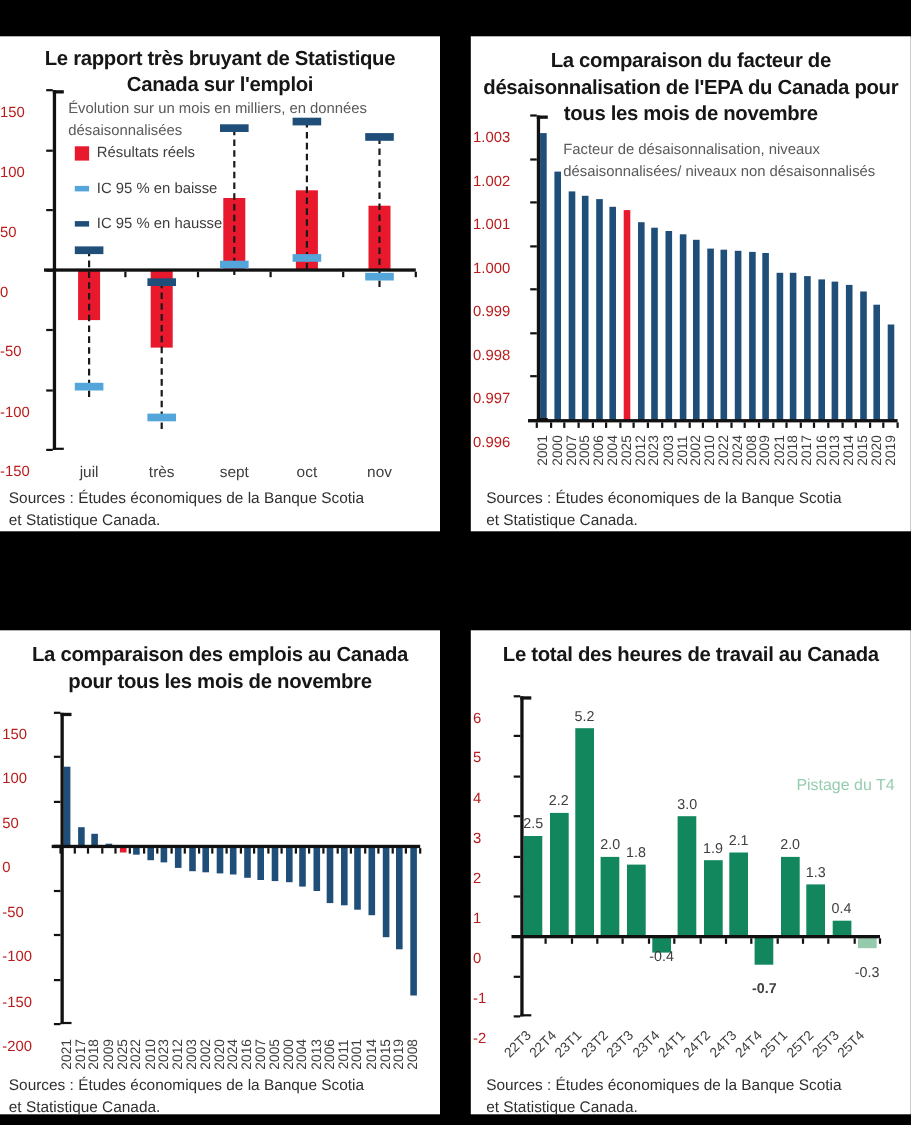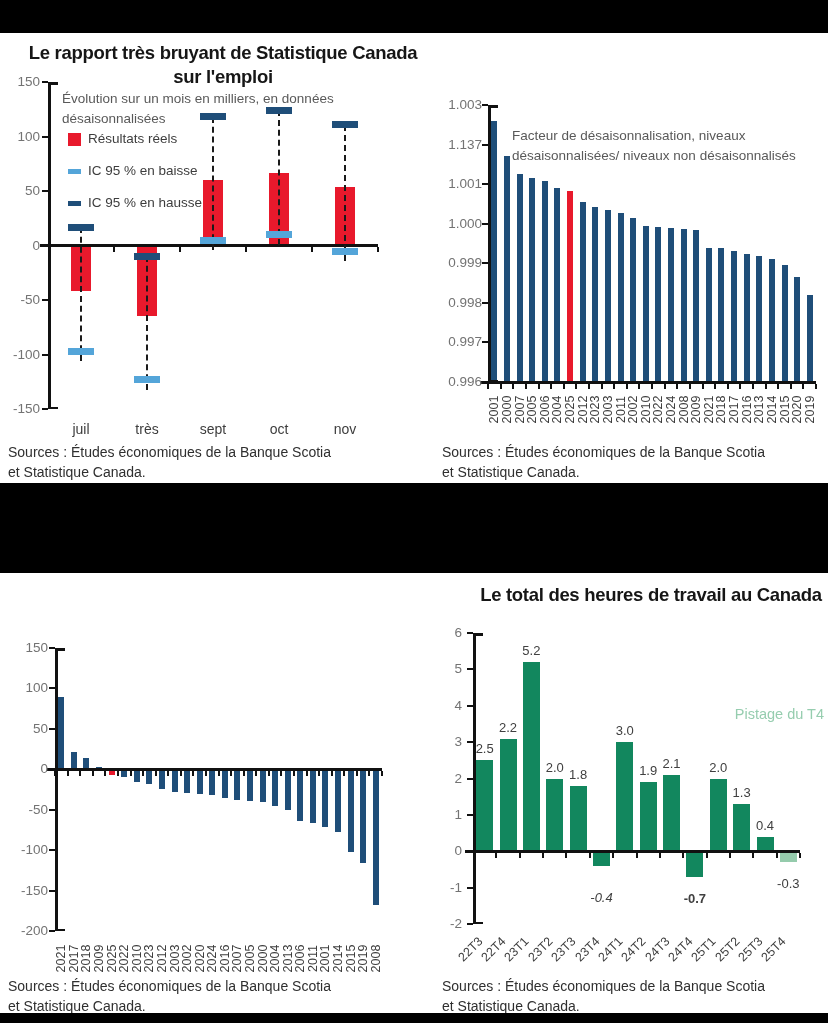--- a/index.html
+++ b/index.html
@@ -1,46 +1,46 @@
 <!DOCTYPE html>
 <html><head>
 <meta charset="utf-8">
 <style>
   html,body{margin:0;padding:0;background:#000;width:828px;height:1023px;overflow:hidden;
     font-family:"Liberation Sans","DejaVu Sans",sans-serif;}
-  .panel{position:absolute;background:#fff;overflow:hidden;padding-left:46px;}
+  .panel{position:absolute;background:#fff;overflow:hidden;}
   #panel-tl{left:0;top:33px;width:400px;height:450px;}
   #panel-tr{left:428px;top:33px;width:400px;height:450px;}
   #panel-bl{left:0;top:573px;width:400px;height:440px;}
   #panel-br{left:428px;top:573px;width:400px;height:440px;}
   .panel-title{position:absolute;text-align:center;font-weight:bold;color:#161616;
     font-size:18.5px;line-height:1.3;letter-spacing:-0.3px;}
   #panel-tl .panel-title{top:8px;left:3%;width:94%;}
   #panel-tr .panel-title{top:10px;left:1%;width:98%;}
   #panel-bl .panel-title{top:10px;left:6%;width:88%;}
   #panel-br .panel-title{top:10px;left:0;width:100%;white-space:nowrap;}
   .subtitle{position:absolute;color:#595959;font-size:13.5px;line-height:1.5;}
   #panel-tl .subtitle{left:62px;top:56px;width:300px;}
   #panel-tr .subtitle{left:84px;top:93px;width:310px;}
   #panel-bl .subtitle{left:66px;top:80px;width:300px;font-size:14.5px;}
   #panel-br .subtitle{left:60px;top:31px;width:310px;}
   .chart{position:absolute;left:0;top:0;width:100%;height:100%;}
-  .ylab{position:absolute;text-align:right;font-size:13.5px;color:#737373;line-height:16px;}
+  .ylab{position:absolute;text-align:left;font-size:13.5px;color:#b91c1c;line-height:16px;margin-top:20px;}
   .xlab{position:absolute;text-align:center;font-size:14px;color:#3d3d3d;}
   .vlab{position:absolute;text-align:center;font-size:12.5px;color:#3d3d3d;line-height:13px;
     height:13px;white-space:nowrap;transform:rotate(-90deg);}
   .dlab{position:absolute;text-align:right;font-size:12.5px;color:#3d3d3d;line-height:13px;
     height:13px;white-space:nowrap;transform:rotate(-45deg);transform-origin:100% 50%;}
   .vallab{position:absolute;text-align:center;font-size:13px;color:#404040;}
   .legend{position:absolute;left:68px;top:98px;}
   .legend-item{margin-bottom:17px;font-size:13.5px;color:#3d3d3d;white-space:nowrap;}
   .sw{display:inline-block;vertical-align:middle;margin-right:7px;}
   .sw-box{width:13px;height:13px;}
   .sw-dash{width:13px;height:5px;}
-  .annotation{position:absolute;left:296px;top:130px;width:100px;text-align:right;
+  .annotation{position:absolute;left:296px;top:130px;width:100px;text-align:left;
     font-size:14.5px;line-height:1.6;}
   .sources{position:absolute;font-size:14px;line-height:1.4;color:#2f2f2f;width:330px;}
   #panel-tl .sources{left:8px;top:410px;}
   #panel-tr .sources{left:14px;top:410px;}
   #panel-bl .sources{left:8px;top:404px;}
   #panel-br .sources{left:14px;top:404px;}
 </style>
 </head>
 <body>
 
@@ -105,20 +105,21 @@
       <span class="sw sw-dash" style="background: rgb(84, 165, 217);"></span><span>IC 95 % en baisse</span>
     </div>
     <div class="legend-item">
       <span class="sw sw-dash" style="background: rgb(31, 78, 121);"></span><span>IC 95 % en hausse</span>
     </div>
   </div>
   <div class="sources">Sources : Études économiques de la Banque Scotia et Statistique Canada.</div>
 </div>
 
 <div class="panel" id="panel-tr">
+  <div class="panel-title">La comparaison du facteur de désaisonnalisation de l'EPA du Canada pour tous les mois de novembre</div>
   <div class="chart" id="chart-tr">
       <div style="position: absolute; left: 63.3px; top: 87.8px; width: 6px; height: 261.2px; background: rgb(31, 78, 121);"></div>
       <div class="vlab" style="left: 44.3px; top: 370px; width: 44px;">2001</div>
       <div style="position: absolute; left: 75.9px; top: 123.4px; width: 6px; height: 225.6px; background: rgb(31, 78, 121);"></div>
       <div class="vlab" style="left: 56.9px; top: 370px; width: 44px;">2000</div>
       <div style="position: absolute; left: 88.5px; top: 140.5px; width: 6px; height: 208.5px; background: rgb(31, 78, 121);"></div>
       <div class="vlab" style="left: 69.5px; top: 370px; width: 44px;">2007</div>
       <div style="position: absolute; left: 101.2px; top: 145.2px; width: 6px; height: 203.8px; background: rgb(31, 78, 121);"></div>
       <div class="vlab" style="left: 82.2px; top: 370px; width: 44px;">2005</div>
       <div style="position: absolute; left: 113.8px; top: 148.4px; width: 6px; height: 200.6px; background: rgb(31, 78, 121);"></div>
@@ -192,39 +193,40 @@
       <div style="position: absolute; left: 349.2px; top: 350.5px; width: 2px; height: 5px; background: rgb(17, 17, 17);"></div>
       <div style="position: absolute; left: 361.8px; top: 350.5px; width: 2px; height: 5px; background: rgb(17, 17, 17);"></div>
       <div style="position: absolute; left: 374.4px; top: 350.5px; width: 2px; height: 5px; background: rgb(17, 17, 17);"></div>
       <div style="position: absolute; left: 387px; top: 350.5px; width: 2px; height: 5px; background: rgb(17, 17, 17);"></div>
       <div style="position: absolute; left: 60px; top: 72px; width: 2.5px; height: 277px; background: rgb(17, 17, 17);"></div>
       <div style="position: absolute; left: 60px; top: 72px; width: 10px; height: 2.5px; background: rgb(17, 17, 17);"></div>
       <div style="position: absolute; left: 60px; top: 346.5px; width: 10px; height: 2.5px; background: rgb(17, 17, 17);"></div>
       <div style="position: absolute; left: 54px; top: 71px; width: 6px; height: 2px; background: rgb(17, 17, 17);"></div>
       <div class="ylab" style="left: 2px; top: 64px; width: 52px;">1.003</div>
       <div style="position: absolute; left: 54px; top: 110.6px; width: 6px; height: 2px; background: rgb(17, 17, 17);"></div>
-      <div class="ylab" style="left: 2px; top: 103.6px; width: 52px;">1.137</div>
+      <div class="ylab" style="left: 2px; top: 103.6px; width: 52px;">1.002</div>
       <div style="position: absolute; left: 54px; top: 150.1px; width: 6px; height: 2px; background: rgb(17, 17, 17);"></div>
       <div class="ylab" style="left: 2px; top: 143.1px; width: 52px;">1.001</div>
       <div style="position: absolute; left: 54px; top: 189.7px; width: 6px; height: 2px; background: rgb(17, 17, 17);"></div>
       <div class="ylab" style="left: 2px; top: 182.7px; width: 52px;">1.000</div>
       <div style="position: absolute; left: 54px; top: 229.3px; width: 6px; height: 2px; background: rgb(17, 17, 17);"></div>
       <div class="ylab" style="left: 2px; top: 222.3px; width: 52px;">0.999</div>
       <div style="position: absolute; left: 54px; top: 268.9px; width: 6px; height: 2px; background: rgb(17, 17, 17);"></div>
       <div class="ylab" style="left: 2px; top: 261.9px; width: 52px;">0.998</div>
       <div style="position: absolute; left: 54px; top: 308.4px; width: 6px; height: 2px; background: rgb(17, 17, 17);"></div>
       <div class="ylab" style="left: 2px; top: 301.4px; width: 52px;">0.997</div>
       <div style="position: absolute; left: 54px; top: 348px; width: 6px; height: 2px; background: rgb(17, 17, 17);"></div>
       <div class="ylab" style="left: 2px; top: 341px; width: 52px;">0.996</div>
     </div>
   <div class="subtitle">Facteur de désaisonnalisation, niveaux désaisonnalisées/ niveaux non désaisonnalisés</div>
   <div class="sources">Sources : Études économiques de la Banque Scotia et Statistique Canada.</div>
 </div>
 
 <div class="panel" id="panel-bl">
+  <div class="panel-title">La comparaison des emplois au Canada pour tous les mois de novembre</div>
   <div class="chart" id="chart-bl">
       <div style="position: absolute; left: 58.3px; top: 123.5px; width: 6px; height: 72.8px; background: rgb(31, 78, 121);"></div>
       <div class="vlab" style="left: 39.3px; top: 379px; width: 44px;">2021</div>
       <div style="position: absolute; left: 70.9px; top: 179.3px; width: 6px; height: 17px; background: rgb(31, 78, 121);"></div>
       <div class="vlab" style="left: 51.9px; top: 379px; width: 44px;">2017</div>
       <div style="position: absolute; left: 83.4px; top: 185px; width: 6px; height: 11.3px; background: rgb(31, 78, 121);"></div>
       <div class="vlab" style="left: 64.4px; top: 379px; width: 44px;">2018</div>
       <div style="position: absolute; left: 96px; top: 193.9px; width: 6px; height: 2.4px; background: rgb(31, 78, 121);"></div>
       <div class="vlab" style="left: 77px; top: 379px; width: 44px;">2009</div>
       <div style="position: absolute; left: 108.6px; top: 196.3px; width: 6px; height: 5.7px; background: rgb(232, 25, 44);"></div>
@@ -334,21 +336,21 @@
       <div style="position: absolute; left: 94.9px; top: 89.1px; width: 17px; height: 189.2px; background: rgb(18, 135, 94);"></div>
       <div class="vallab" style="left: 83.4px; top: 70.1px; width: 40px;">5.2</div>
       <div class="dlab" style="left: 47.4px; top: 360px; width: 52px;">23T1</div>
       <div style="position: absolute; left: 118.3px; top: 205.5px; width: 17px; height: 72.8px; background: rgb(18, 135, 94);"></div>
       <div class="vallab" style="left: 106.8px; top: 186.5px; width: 40px;">2.0</div>
       <div class="dlab" style="left: 70.8px; top: 360px; width: 52px;">23T2</div>
       <div style="position: absolute; left: 141.6px; top: 212.8px; width: 17px; height: 65.5px; background: rgb(18, 135, 94);"></div>
       <div class="vallab" style="left: 130.1px; top: 193.8px; width: 40px;">1.8</div>
       <div class="dlab" style="left: 94.1px; top: 360px; width: 52px;">23T3</div>
       <div style="position: absolute; left: 165px; top: 278.3px; width: 17px; height: 14.6px; background: rgb(18, 135, 94);"></div>
-      <div class="vallab" style="left: 153.5px; top: 317px; width: 40px; font-style: italic;">-0.4</div>
+      <div class="vallab" style="left: 153.5px; top: 289px; width: 40px;">-0.4</div>
       <div class="dlab" style="left: 117.5px; top: 360px; width: 52px;">23T4</div>
       <div style="position: absolute; left: 188.3px; top: 169.1px; width: 17px; height: 109.1px; background: rgb(18, 135, 94);"></div>
       <div class="vallab" style="left: 176.8px; top: 150.1px; width: 40px;">3.0</div>
       <div class="dlab" style="left: 140.8px; top: 360px; width: 52px;">24T1</div>
       <div style="position: absolute; left: 211.7px; top: 209.1px; width: 17px; height: 69.1px; background: rgb(18, 135, 94);"></div>
       <div class="vallab" style="left: 200.2px; top: 190.1px; width: 40px;">1.9</div>
       <div class="dlab" style="left: 164.2px; top: 360px; width: 52px;">24T2</div>
       <div style="position: absolute; left: 235px; top: 201.9px; width: 17px; height: 76.4px; background: rgb(18, 135, 94);"></div>
       <div class="vallab" style="left: 223.5px; top: 182.9px; width: 40px;">2.1</div>
       <div class="dlab" style="left: 187.5px; top: 360px; width: 52px;">24T3</div>

